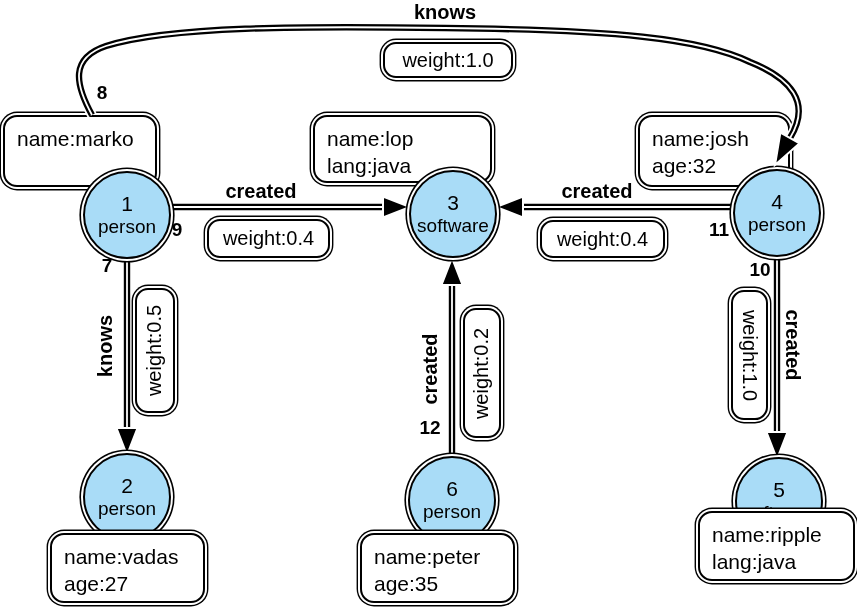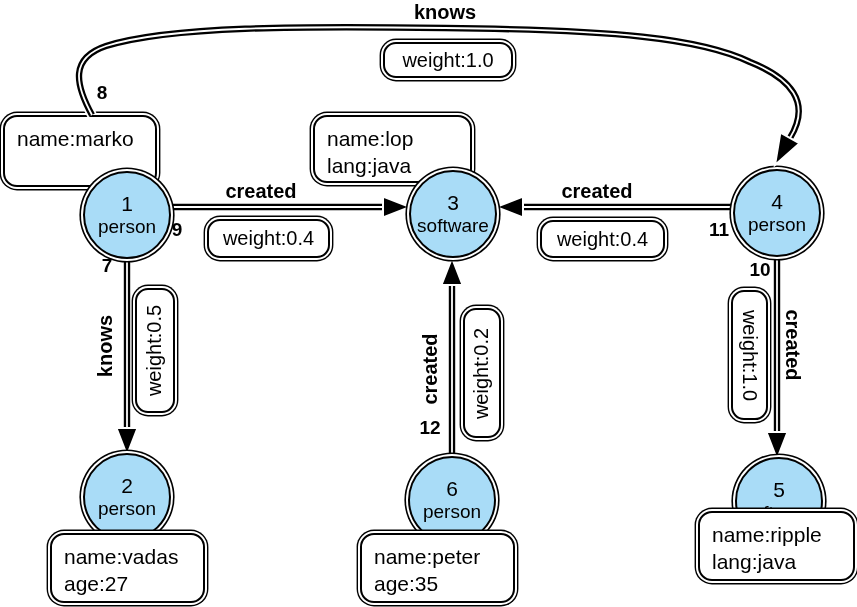--- a/index.html
+++ b/index.html
@@ -88,23 +88,27 @@
       <path class="e-halo" d="M777 255 L777 434"></path>
         <path class="e-line" d="M777 255 L777 434"></path>
       <path class="e-core" d="M777 255 L777 432"></path>
       <polygon class="e-arrow" points="777,459 766.5,432 787.5,432"></polygon>
     </g>
   </svg>
 
   <div class="pbox" style="left:3px;top:115px;width:154px;height:72px">
     <div>name:marko</div>
   </div>
-  <div class="pbox" style="left:313px;top:115px;width:159px;height:68px">
+  <div class="pbox" style="left:313px;top:115px;width:179px;height:68px">
     <div>name:lop</div>
     <div>lang:java</div>
+  </div>
+  <div class="pbox" style="left:638px;top:115px;width:152px;height:72px">
+    <div>name:josh</div>
+    <div>age:32</div>
   </div>
 
   <div class="wbox" style="left:383px;top:42px;width:130px;height:36px">
       <span>weight:1.0</span>
     </div>
   <div class="wbox" style="left:207px;top:219px;width:123px;height:39px">
       <span>weight:0.4</span>
     </div>
   <div class="wbox" style="left:540px;top:220px;width:125px;height:38px">
       <span>weight:0.4</span>

